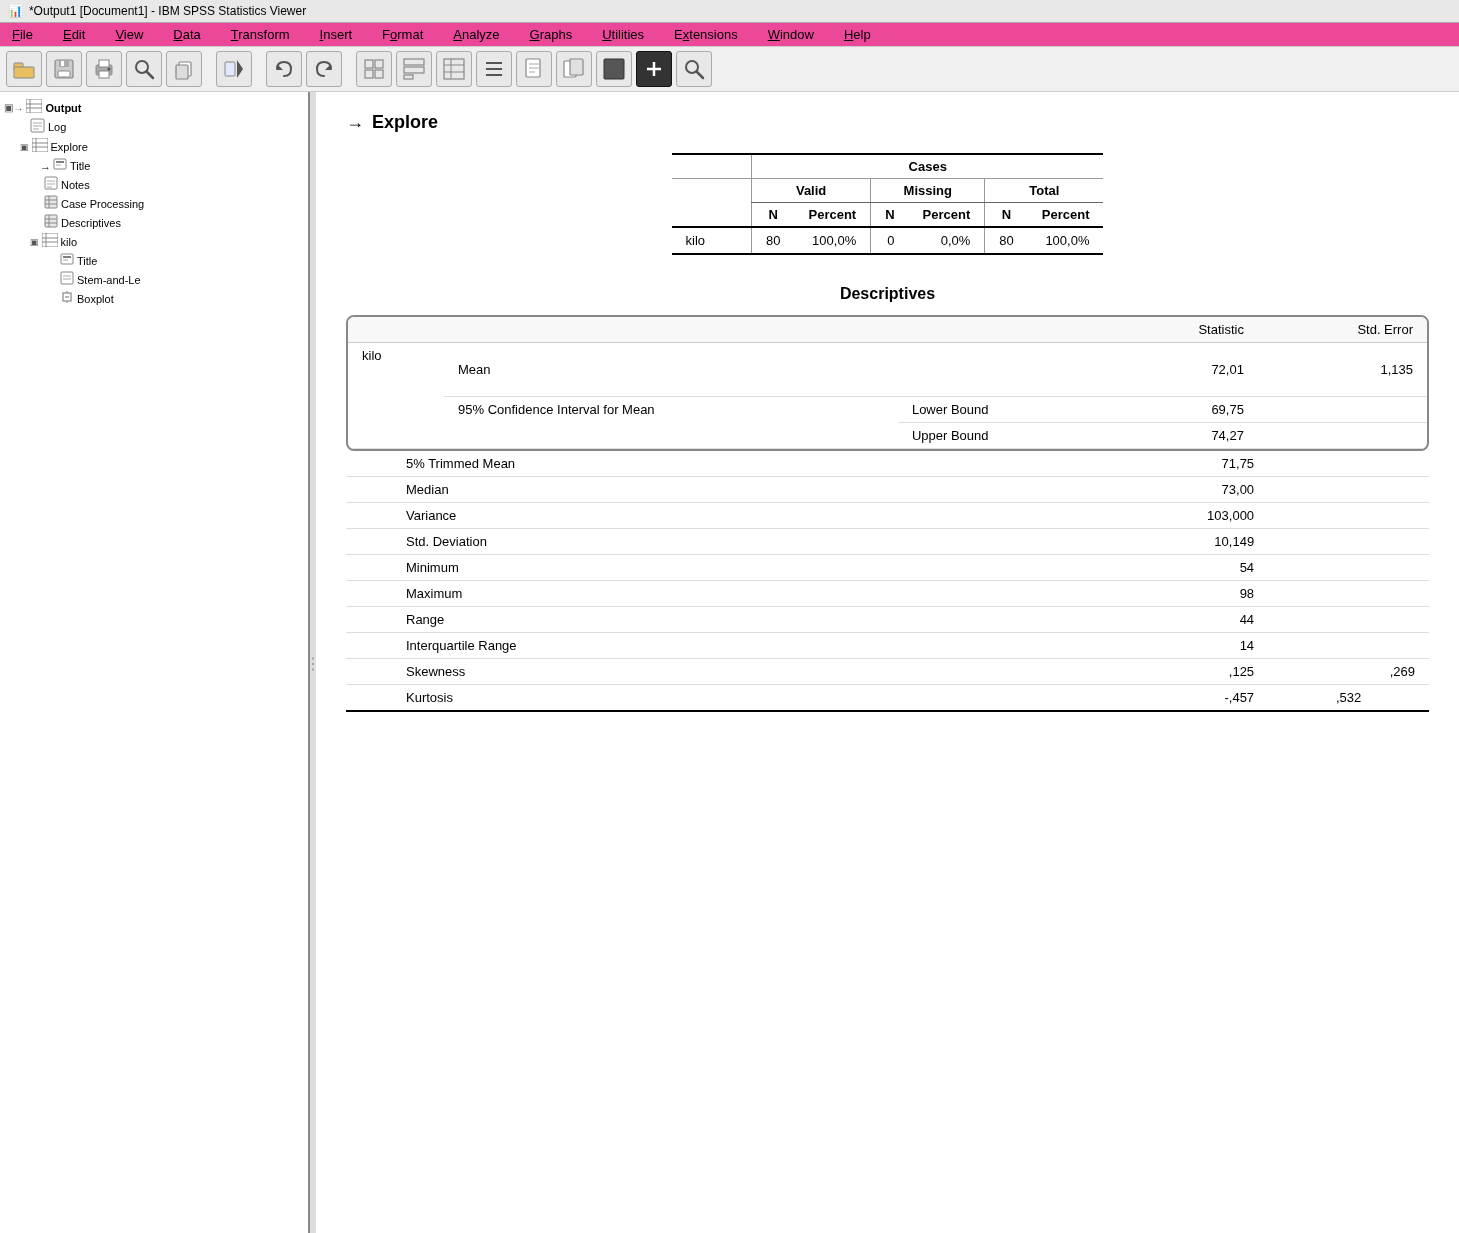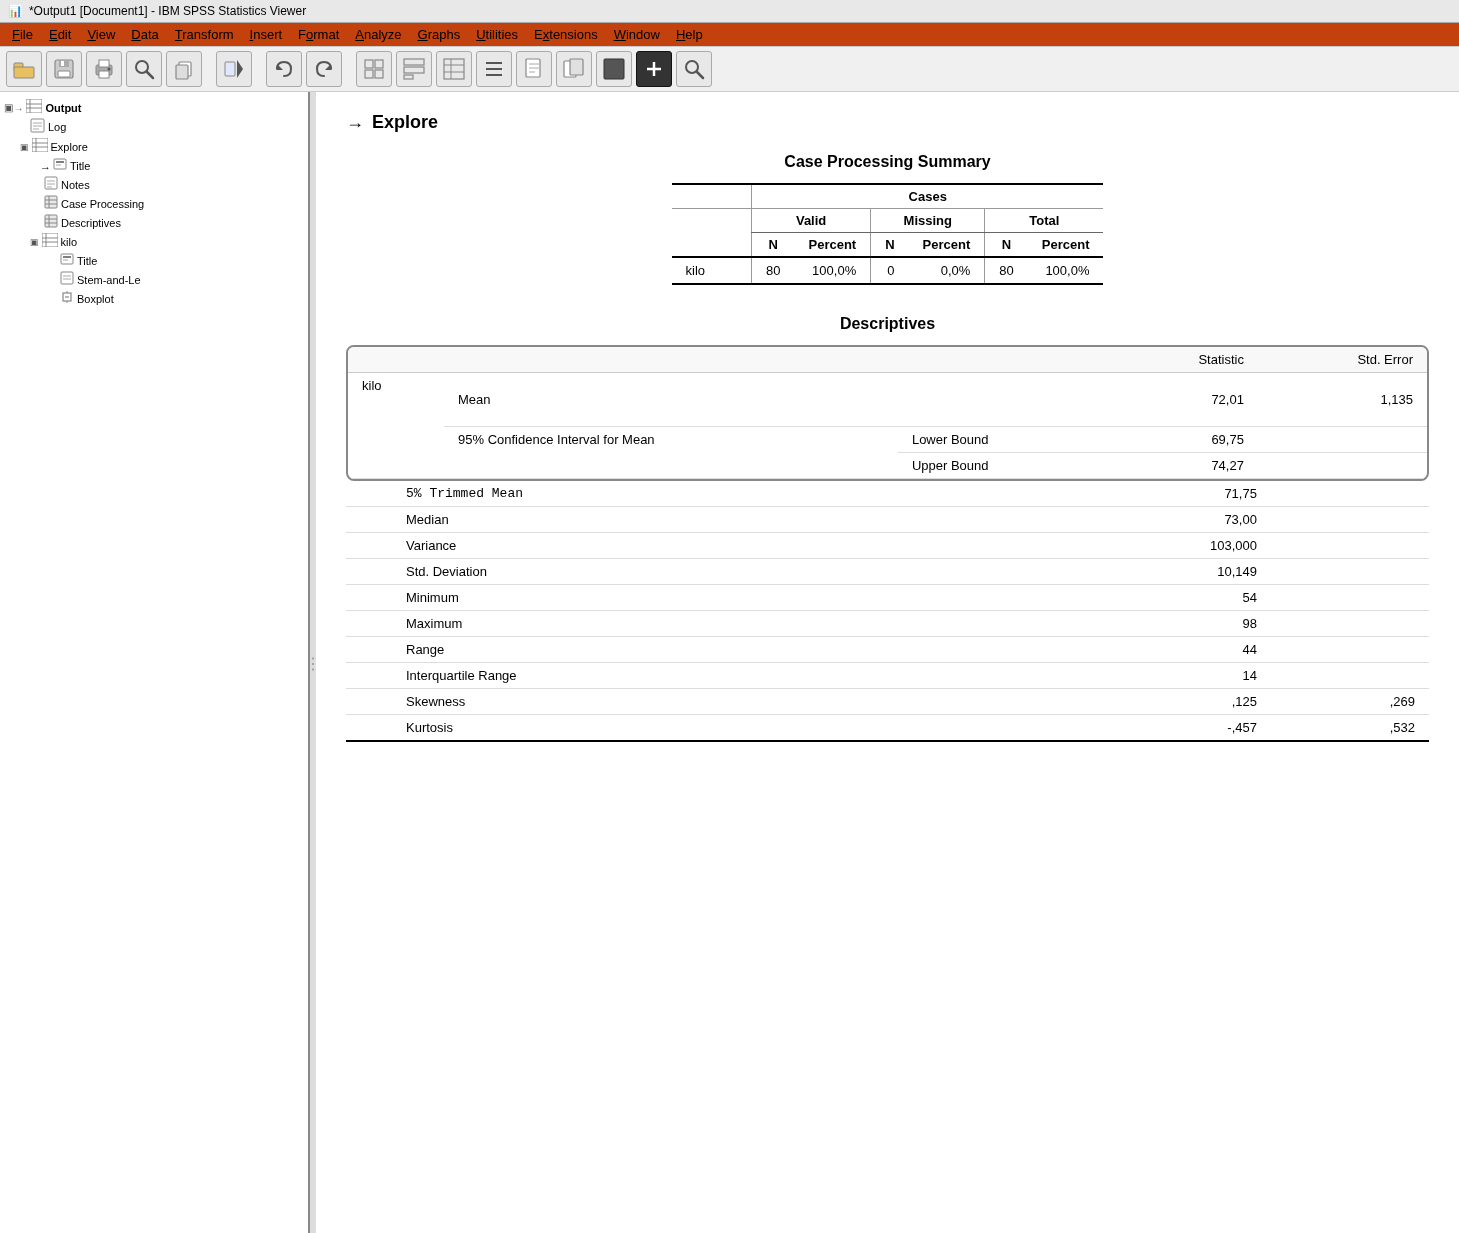--- a/index.html
+++ b/index.html
@@ -11,25 +11,25 @@
       padding: 4px 8px;
       font-size: 12px;
       border-bottom: 1px solid #aaa;
       display: flex;
       align-items: center;
       gap: 6px;
     }
 
     
     #menubar {
-      background: #c2410c;
+      background: #ec4899;
       padding: 2px 4px;
       border-bottom: 1px solid #ccc;
       display: flex;
-      gap: 0;
+      gap: 14px;
     }
     #menubar span {
       padding: 2px 8px;
       cursor: pointer;
       font-size: 13px;
     }
 
     
     #toolbar {
       background: #f0f0f0;
@@ -455,21 +455,20 @@
 
   <div class="drag-handle"></div>
 
   <div id="content">
 
     <div class="explore-heading">
       <span class="explore-arrow">→</span>
       <span class="explore-title">Explore</span>
     </div>
 
-    <div class="section-title">Case Processing Summary</div>
 
     <table class="case-processing-table" style="border-top:2px solid #000; border-bottom:2px solid #000;">
       <thead>
         <tr>
           <th style="border-top:2px solid #000; border-bottom:1px solid #999; width:80px;"></th>
           <th colspan="6" style="border-top:2px solid #000; border-bottom:1px solid #999; border-left:1px solid #999; text-align:center;">Cases</th>
         </tr>
         <tr>
           <th></th>
           <th colspan="2" style="border-bottom:1px solid #666; border-left:1px solid #999; text-align:center;">Valid</th>
@@ -529,21 +528,21 @@
               <td class="stat-val" style="padding:5px 14px; text-align:right;">74,27</td>
               <td class="stat-val" style="padding:5px 14px; text-align:right;"></td>
             </tr>
           </tbody>
         </table>
       </div>
 
       <table class="desc-table-below">
         <tbody id="desc-rows-below">
         <tr>
-    <td colspan="3" style="padding:5px 60px; text-align:left; border-bottom:1px solid #ddd;font-family:Liberation Mono, monospace;">5% Trimmed Mean</td>
+    <td colspan="3" style="padding:5px 60px; text-align:left; border-bottom:1px solid #ddd;">5% Trimmed Mean</td>
     <td style="padding:5px 14px; text-align:right; border-bottom:1px solid #ddd;">71,75</td>
     <td style="padding:5px 14px; text-align:right; border-bottom:1px solid #ddd;"></td>
   </tr>
             <tr>
     <td colspan="3" style="padding:5px 60px; text-align:left; border-bottom:1px solid #ddd;">Median</td>
     <td style="padding:5px 14px; text-align:right; border-bottom:1px solid #ddd;">73,00</td>
     <td style="padding:5px 14px; text-align:right; border-bottom:1px solid #ddd;"></td>
   </tr>
             <tr>
     <td colspan="3" style="padding:5px 60px; text-align:left; border-bottom:1px solid #ddd;">Variance</td>
@@ -576,21 +575,21 @@
     <td style="padding:5px 14px; text-align:right; border-bottom:1px solid #ddd;"></td>
   </tr>
             <tr>
     <td colspan="3" style="padding:5px 60px; text-align:left; border-bottom:1px solid #ddd;">Skewness</td>
     <td style="padding:5px 14px; text-align:right; border-bottom:1px solid #ddd;">,125</td>
     <td style="padding:5px 14px; text-align:right; border-bottom:1px solid #ddd;">,269</td>
   </tr>
             <tr>
     <td colspan="3" style="padding:5px 60px; text-align:left; border-bottom:2px solid #000;">Kurtosis</td>
     <td style="padding:5px 14px; text-align:right; border-bottom:2px solid #000;">-,457</td>
-    <td style="padding:1px 14px; text-align:right; border-bottom:2px solid #000;">,532</td>
+    <td style="padding:1px 14px; text-align:center; border-bottom:2px solid #000;">,532</td>
   </tr>
           </tbody>
       </table>
 
     </div>
 
   </div>
 </div>
 
 </body></html>

